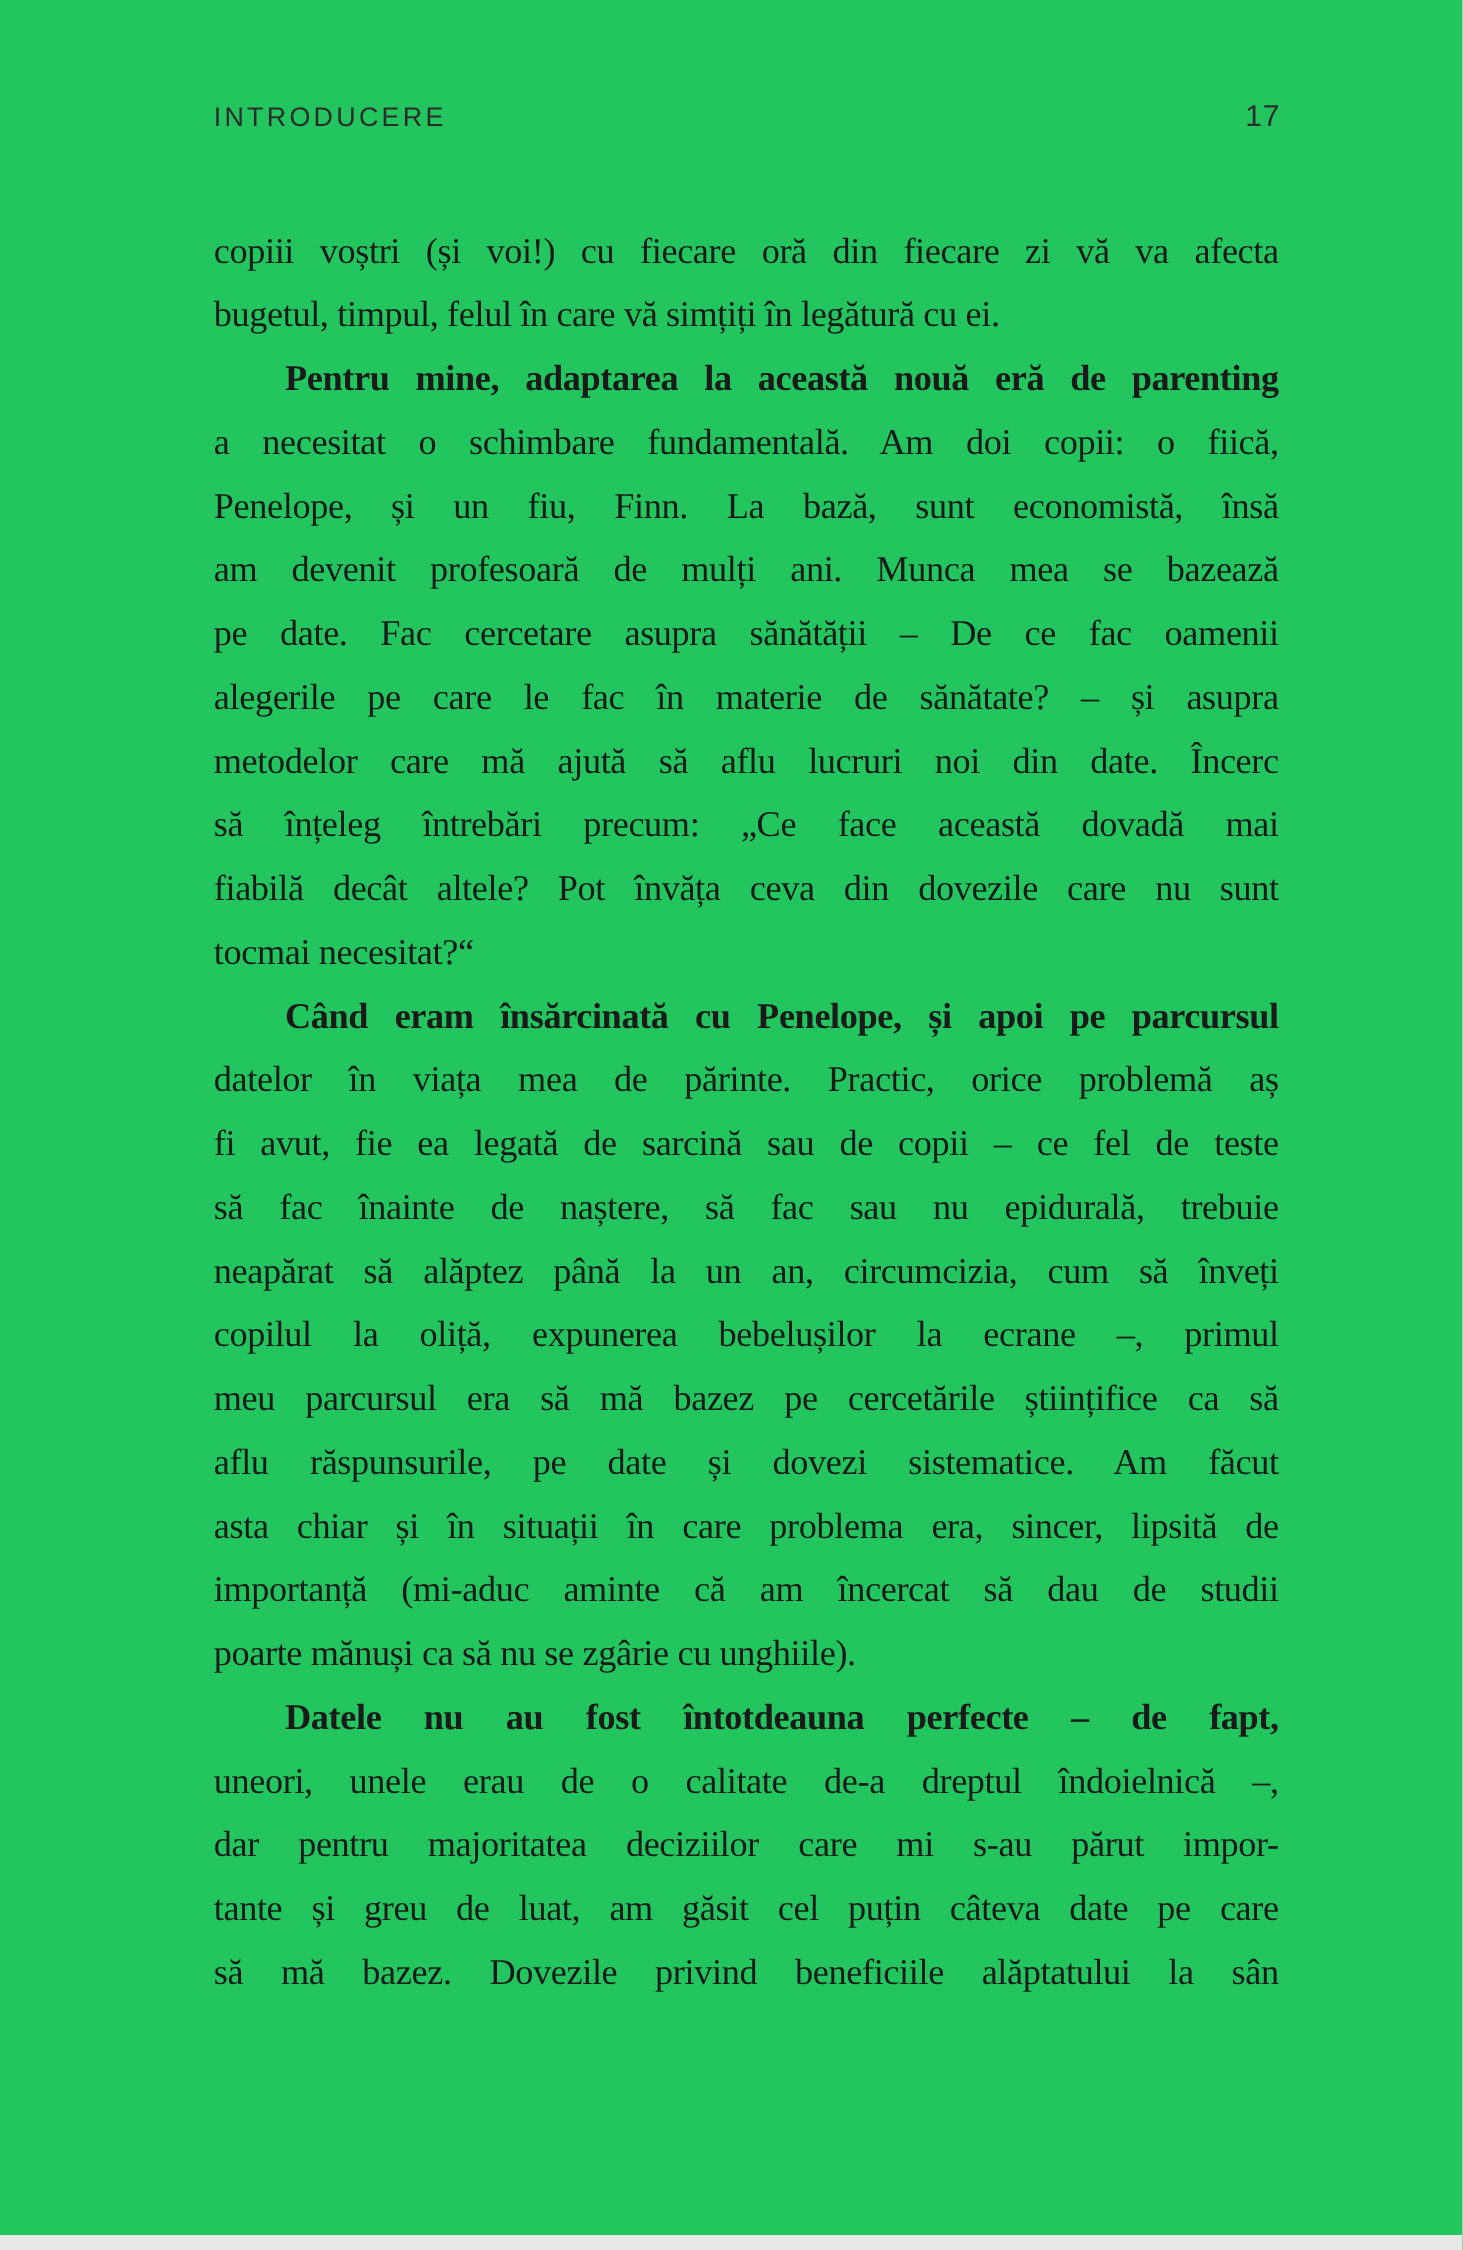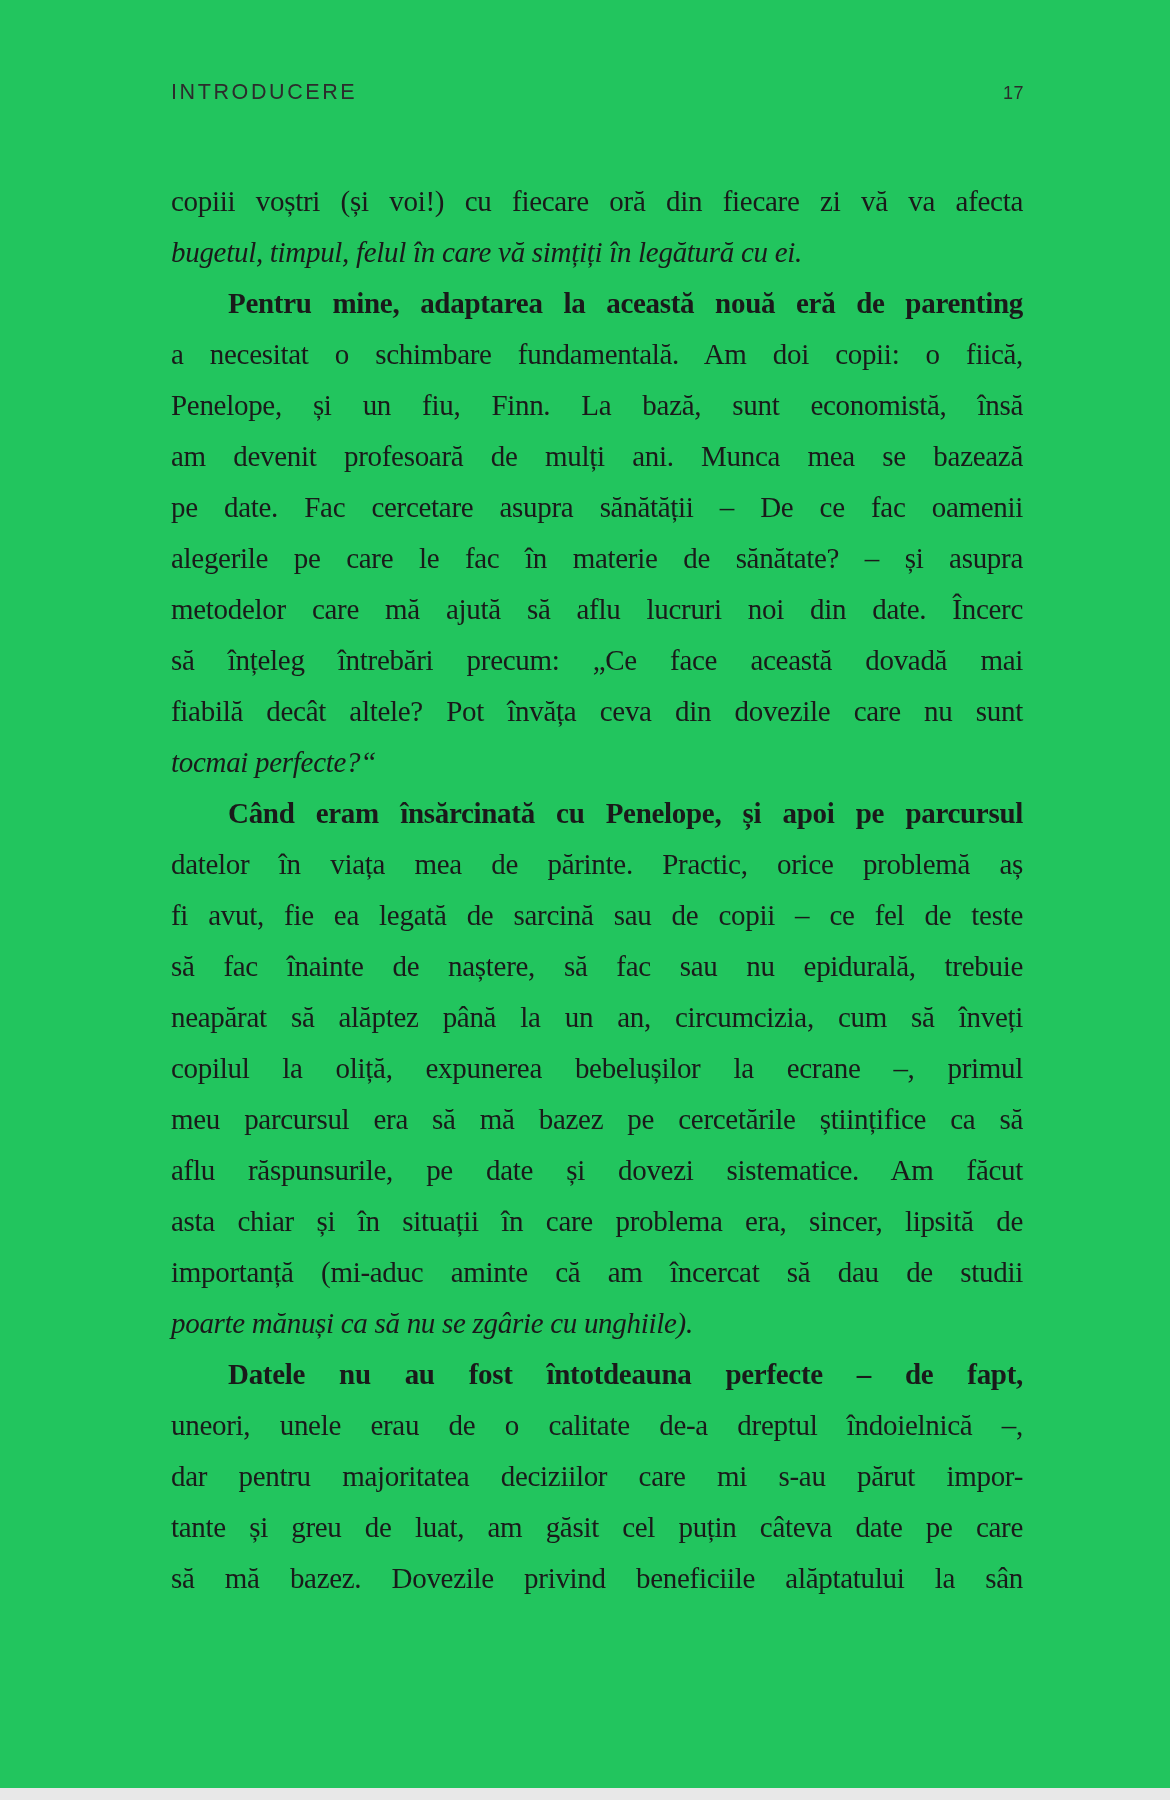--- a/index.html
+++ b/index.html
@@ -22,21 +22,21 @@
     align-items: baseline;
     font-family: "Liberation Sans", sans-serif;
     color: #2c2c2c;
   }
   .running-head .section {
     font-size: 21.5px;
     letter-spacing: 2.6px;
     font-weight: 400;
   }
   .running-head .pagenum {
-    font-size: 18px;
+    font-size: 24px;
     letter-spacing: 0.5px;
     font-weight: 400;
   }
   .text-block {
     position: absolute;
     left: 171px;
     width: 852px;
     top: 176px;
     font-family: "Liberation Serif", serif;
     font-size: 29px;
@@ -46,21 +46,20 @@
   }
   .ln {
     text-align: justify;
     text-align-last: justify;
     height: 51px;
     overflow: visible;
     white-space: normal;
   }
   .ln.last {
     text-align-last: left;
-    font-style: italic;
   }
   .ln.indent {
     text-indent: 57px;
     font-weight: bold;
   }
 </style>
 </head>
 <body>
 
 <div class="page">
@@ -75,21 +74,21 @@
     <div class="ln last">bugetul, timpul, felul în care vă simțiți în legătură cu ei.</div>
     <div class="ln indent">Pentru mine, adaptarea la această nouă eră de parenting</div>
     <div class="ln">a necesitat o schimbare fundamentală. Am doi copii: o fiică,</div>
     <div class="ln">Penelope, și un fiu, Finn. La bază, sunt economistă, însă</div>
     <div class="ln">am devenit profesoară de mulți ani. Munca mea se bazează</div>
     <div class="ln">pe date. Fac cercetare asupra sănătății – De ce fac oamenii</div>
     <div class="ln">alegerile pe care le fac în materie de sănătate? – și asupra</div>
     <div class="ln">metodelor care mă ajută să aflu lucruri noi din date. Încerc</div>
     <div class="ln">să înțeleg întrebări precum: „Ce face această dovadă mai</div>
     <div class="ln">fiabilă decât altele? Pot învăța ceva din dovezile care nu sunt</div>
-    <div class="ln last">tocmai perfecte?“</div>
+    <div class="ln last">tocmai necesitat?“</div>
     <div class="ln indent">Când eram însărcinată cu Penelope, și apoi pe parcursul</div>
     <div class="ln">datelor în viața mea de părinte. Practic, orice problemă aș</div>
     <div class="ln">fi avut, fie ea legată de sarcină sau de copii – ce fel de teste</div>
     <div class="ln">să fac înainte de naștere, să fac sau nu epidurală, trebuie</div>
     <div class="ln">neapărat să alăptez până la un an, circumcizia, cum să înveți</div>
     <div class="ln">copilul la oliță, expunerea bebelușilor la ecrane –, primul</div>
     <div class="ln">meu parcursul era să mă bazez pe cercetările științifice ca să</div>
     <div class="ln">aflu răspunsurile, pe date și dovezi sistematice. Am făcut</div>
     <div class="ln">asta chiar și în situații în care problema era, sincer, lipsită de</div>
     <div class="ln">importanță (mi-aduc aminte că am încercat să dau de studii</div>

